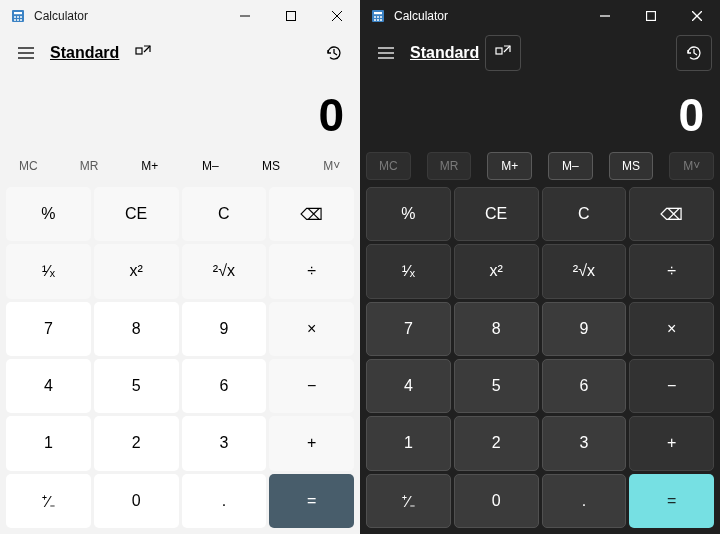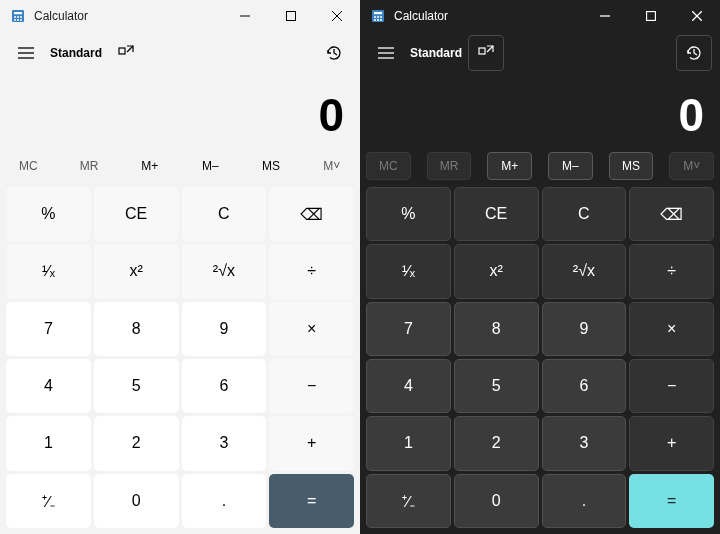--- a/index.html
+++ b/index.html
@@ -11,21 +11,21 @@
   .titlebar { height: 32px; display: flex; align-items: center; }
   .titlebar .appicon { width: 16px; height: 16px; margin: 0 8px 0 10px; display:flex; align-items:center; justify-content:center;}
   .titlebar .title { font-size: 12px; flex: 0 0 auto; }
   .titlebar .spacer { flex: 1; }
   .titlebar .winbtn { width: 46px; height: 32px; display: flex; align-items: center; justify-content: center; }
   .light .titlebar .title { color: #1a1a1a; }
   .dark  .titlebar .title { color: #fff; }
 
   .header { height: 42px; display: flex; align-items: center; padding: 0 8px; }
   .hbtn { width: 36px; height: 36px; display:flex; align-items:center; justify-content:center; border-radius:4px;}
-  .mode { font-size: 12px; font-weight: 600; padding: 0 6px; }
+  .mode { font-size: 16px; font-weight: 600; padding: 0 6px; text-decoration: underline; }
   .dark .hbtn.keep { border: 1px solid #4a4a4a; }
   .header .spacer { flex:1; }
 
   .display { flex: 0 0 auto; text-align: right; padding: 14px 16px 6px 0; font-size: 46px; font-weight: 600; }
   .light .display { color: #000; }
   .dark  .display { color: #fff; }
 
   .memrow { display:flex; gap:16px; padding: 4px 6px; }
   .memrow .mbtn { flex:1; height:28px; font-size:12px; display:flex; align-items:center; justify-content:center; border-radius:4px;}
   .light .mbtn { color:#5a5a5a; }

